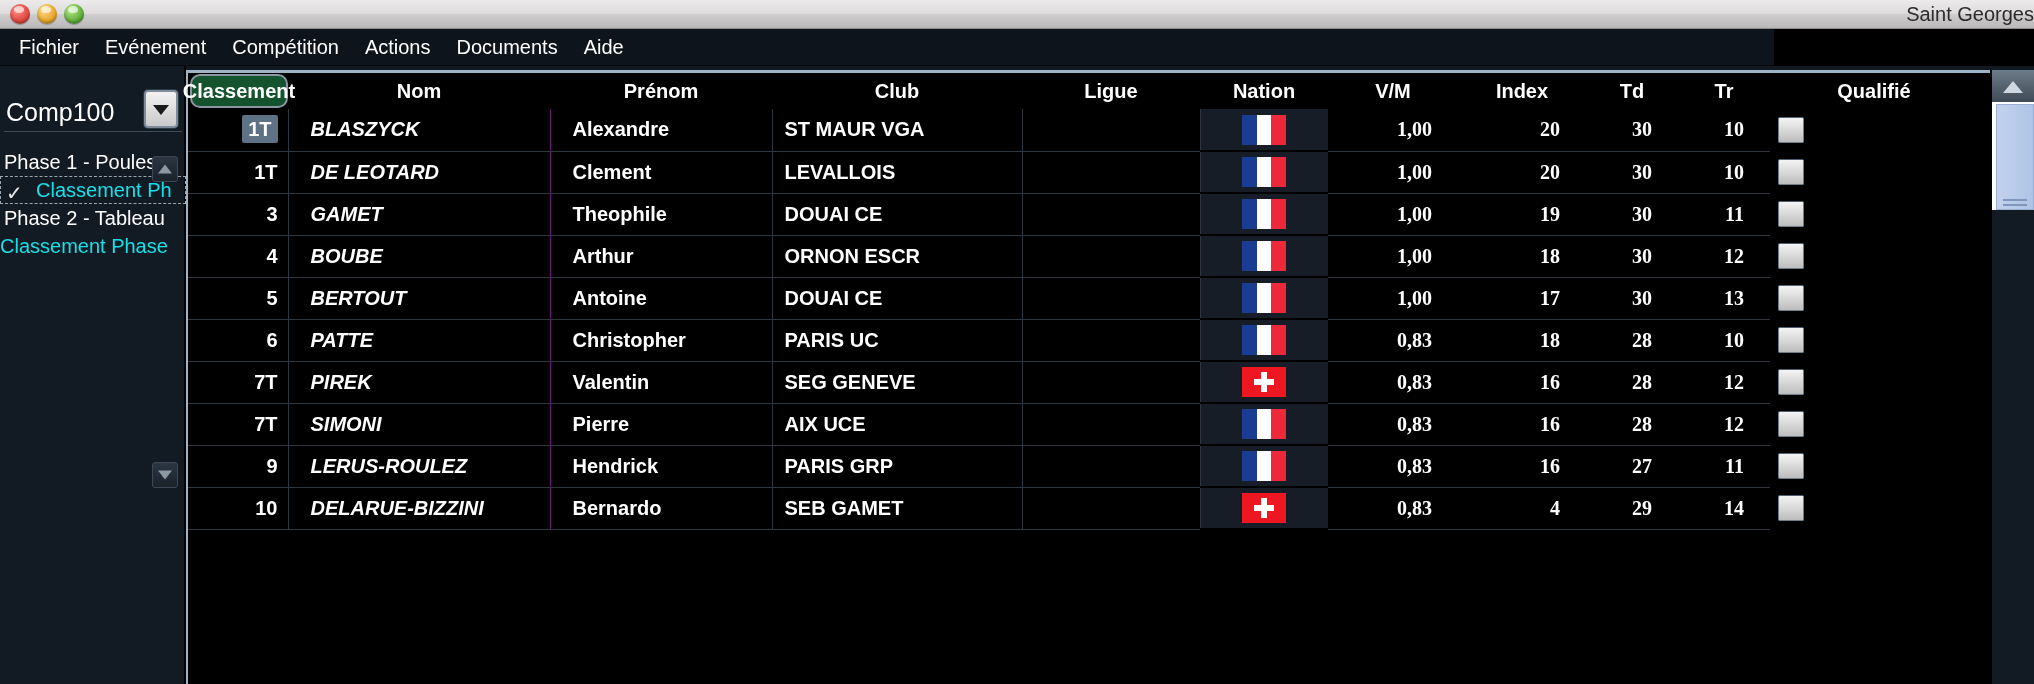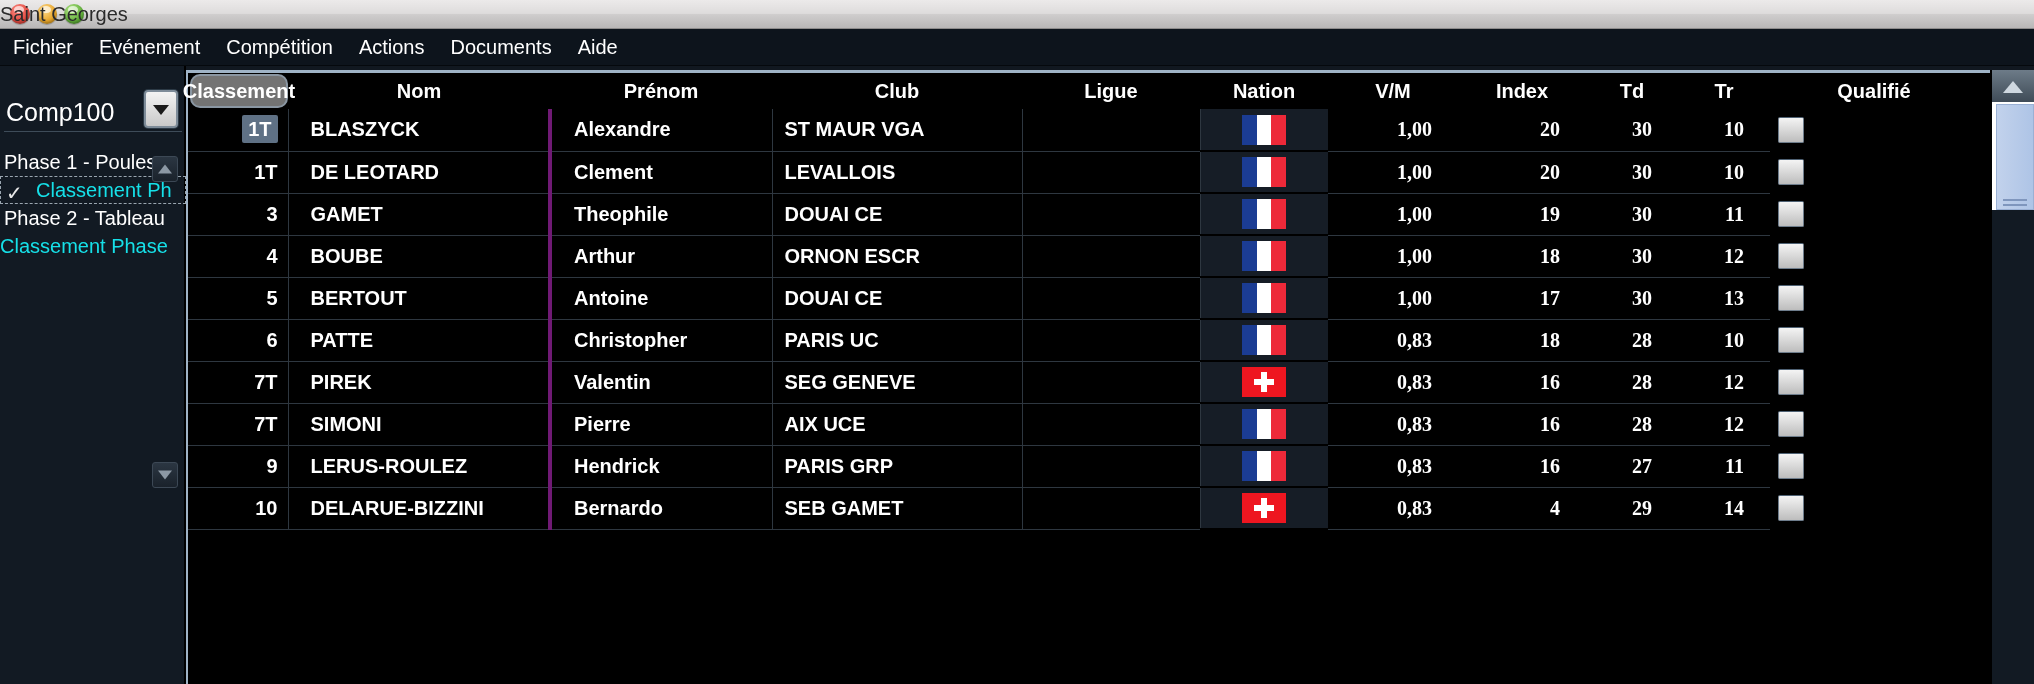--- a/index.html
+++ b/index.html
@@ -15,27 +15,27 @@
   #win-buttons{ position:absolute; left:10px; top:4px; display:flex; gap:7px; }
   .wb{ width:20px; height:20px; border-radius:50%; position:relative;
        box-shadow:inset 0 -2px 3px rgba(0,0,0,.25), 0 1px 1px rgba(0,0,0,.25); }
   .wb::after{ content:""; position:absolute; left:4px; top:2px; width:10px; height:7px;
        border-radius:50% 50% 45% 45%; background:rgba(255,255,255,.65); }
   .wb.close{ background:radial-gradient(circle at 35% 30%, #ff8a82, #e24b41 60%, #b12d26); }
   .wb.min{ background:radial-gradient(circle at 35% 30%, #ffd98a, #e9a72c 60%, #b27c12); }
   .wb.max{ background:radial-gradient(circle at 35% 30%, #b6e98a, #62b03a 60%, #3f7f22); }
   #title-text{
     position:absolute; left:0; top:0; width:100%; height:29px; line-height:29px;
-    text-align:left; font-size:20px; color:#2b2b2b;
+    text-align:right; font-size:20px; color:#2b2b2b;
   }
 
   
   #menubar{
-    position:absolute; left:0; top:29px; width:2034px; height:37px;
-    background:#0d141c; display:flex; align-items:center; padding-left:0;
+    position:absolute; left:0; top:29px; width:1774px; height:37px;
+    background:#0d141c; display:flex; align-items:center; padding-left:6px;
     border-bottom:1px solid #05090d;
   }
   .menu-item{
     color:#ffffff; font-size:20px; padding:2px 13px; cursor:default; white-space:nowrap;
   }
 
   
   #workspace{ position:absolute; left:0; top:66px; width:2034px; height:618px; background:#111820; }
 
   
@@ -89,37 +89,37 @@
     background:#000; border-top:3px solid #9fb3c6; border-left:2px solid #9fb3c6;
   }
   table{ border-collapse:collapse; width:1790px; table-layout:fixed; }
   thead th{
     height:36px; font-size:20px; color:#ffffff; font-weight:bold; background:#000;
     text-align:center; padding:0; border:none;
   }
   thead th.first{ position:relative; }
   #col-head-pill{
     position:absolute; left:2px; top:1px; width:98px; height:34px;
-    border:2px solid #8a96a2; border-radius:10px; background:#737373;text-decoration:underline;
+    border:2px solid #8a96a2; border-radius:10px; background:#14532d;text-decoration:underline;
   }
   #col-head-pill span{
     position:absolute; left:50%; top:50%; transform:translate(-50%,-50%);
     font-size:20px; color:#fff; white-space:nowrap;
   }
   tbody td{
     height:42px; font-size:20px; color:#ffffff; font-weight:bold;
     border-bottom:1px solid #2e3740; padding:0 10px; background:#000;
     white-space:nowrap; overflow:hidden;
   }
   td.rank{ text-align:right; padding-left:0; border-right:1px solid #2e3740; }
   td.rank.selcell{ position:relative; }
   td.rank.selcell span{
     background:#5f7185; color:#fff; padding:3px 6px; border-radius:2px;
   }
-  td.nom{ text-align:left; padding-left:22px; border-right:4px solid #701a75;}
+  td.nom{ text-align:left; padding-left:22px; border-right:1px solid #701a75;font-style:italic;}
   td.prenom{ text-align:left; padding-left:22px; border-right:1px solid #2e3740;}
   td.club{ text-align:left; padding-left:12px; border-right:1px solid #2e3740;}
   td.ligue{ border-right:1px solid #2e3740; }
   td.nation{ text-align:center; background:#161d26; border-bottom:2px solid #000; }
   td.num{ text-align:right; padding-right:26px;font-family:Liberation Serif, serif; }
   td.qual{ text-align:left; padding-left:8px; border-bottom:1px solid #000; }
 
   .flag{ display:inline-block; width:44px; height:30px; vertical-align:middle; }
   .flag.fr{ background:linear-gradient(90deg,#1b3c93 0 33.3%, #ffffff 33.3% 66.6%, #ed2939 66.6% 100%); }
   .flag.ch{ background:#ee1620; position:relative; }

